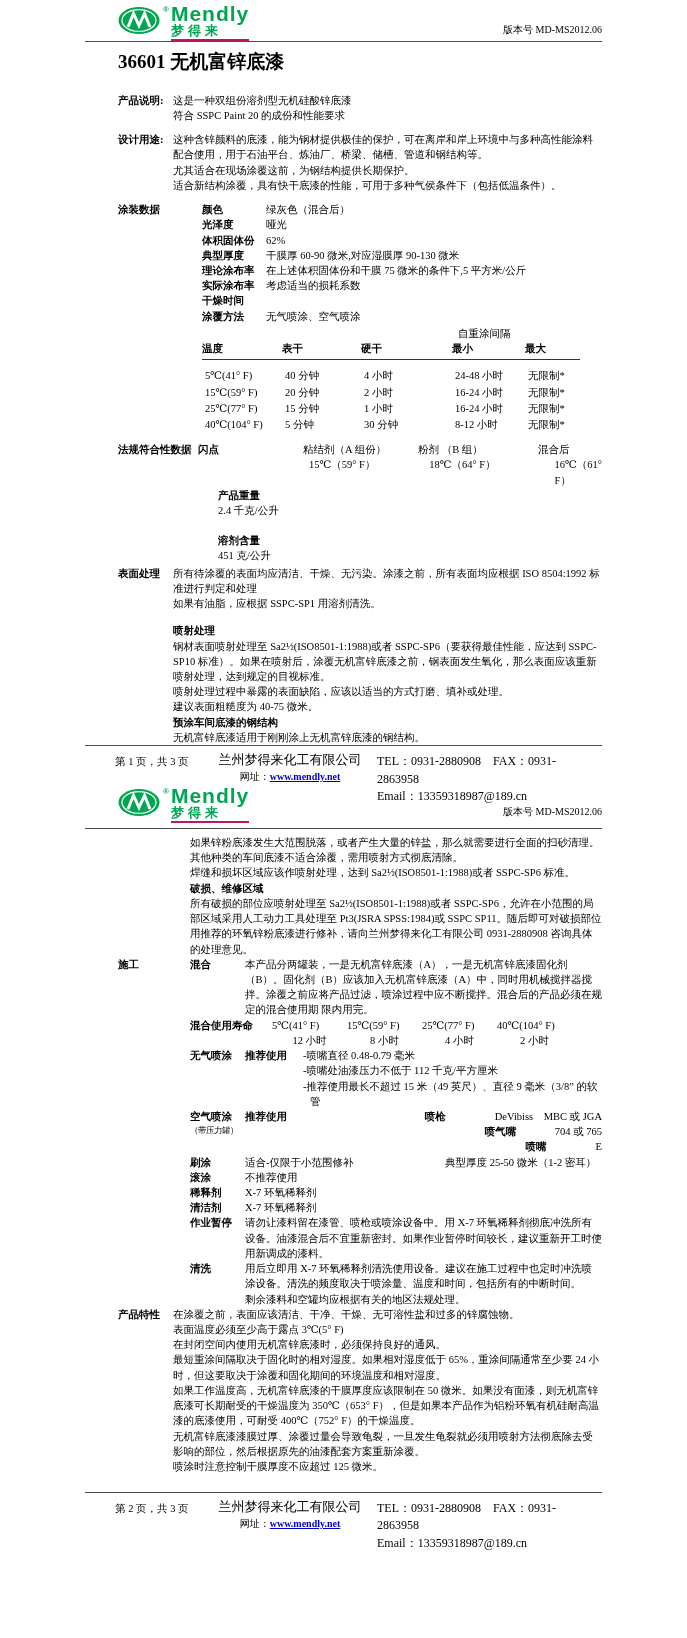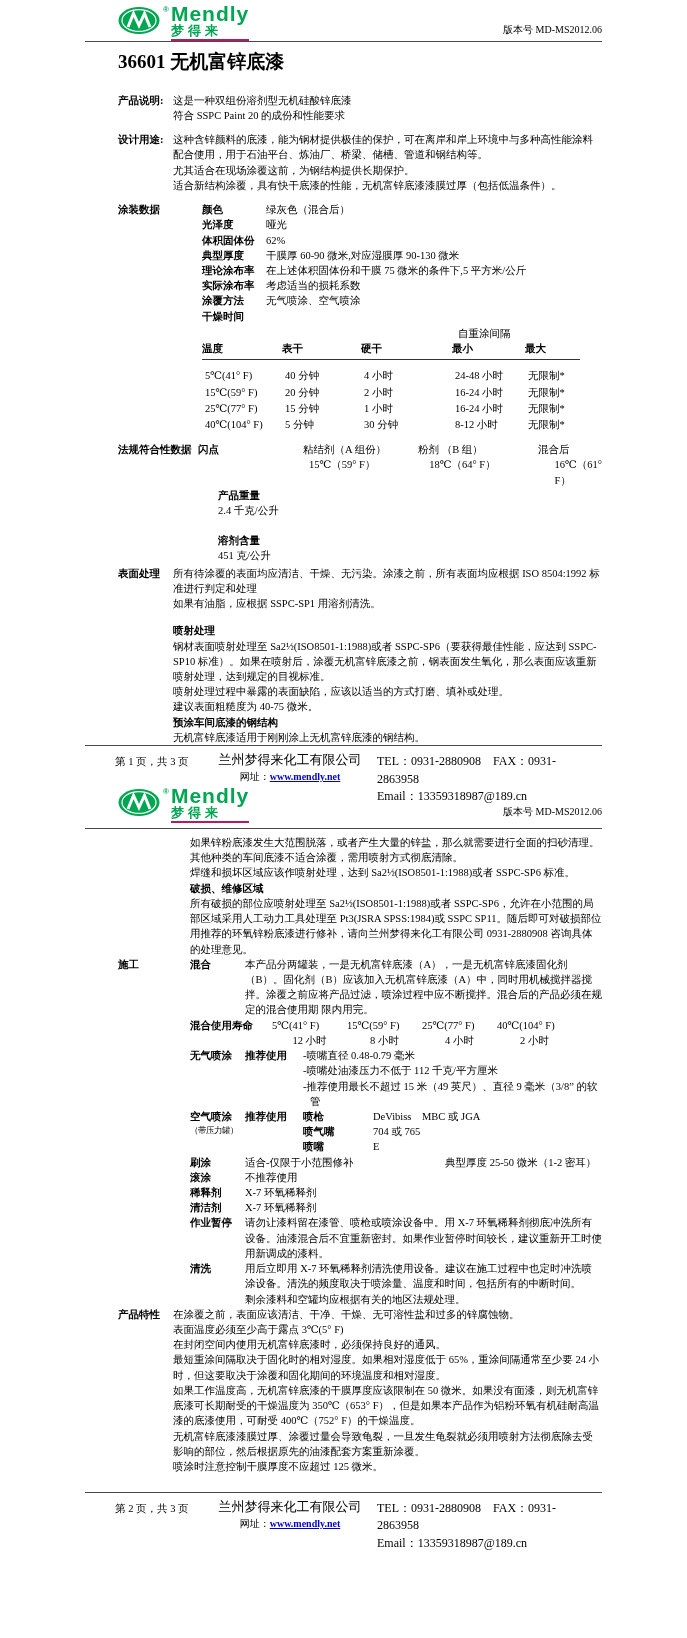--- a/index.html
+++ b/index.html
@@ -61,21 +61,21 @@
   .app{margin-left:17px;}
   .app-row{display:flex;}
   .app-row .sk{width:55px;flex-shrink:0;font-weight:bold;}
   .app-row .sk-wide{width:82px;flex-shrink:0;font-weight:bold;}
   .app-row .sv{flex:1;min-width:0;}
   .sk .sub-small{display:block;font-weight:normal;font-size:8.5px;letter-spacing:-0.5px;}
   .rec-row{display:flex;}
   .rec{width:58px;flex-shrink:0;font-weight:bold;}
   .items{flex:1;min-width:0;}
   .item{padding-left:7px;text-indent:-7px;}
-  .gun{display:flex;}
+  .gun{display:flex;justify-content:flex-end;}
   .gun .gk{width:70px;flex-shrink:0;font-weight:bold;}
   .plcells{display:flex;flex:1;}
   .plcells span{width:75px;}
   .plcells.times span{text-align:center;width:75px;}
   .brush{display:flex;flex:1;}
   .brush .bv1{width:200px;}
 
   
   .doc-footer{margin-top:auto;padding-bottom:12px;}
   .f-rule{border-top:1px solid #4a4a4a;margin-bottom:5px;}
@@ -119,21 +119,21 @@
         <p>这是一种双组份溶剂型无机硅酸锌底漆</p>
         <p>符合 SSPC Paint 20 的成份和性能要求</p>
       </div>
     </div>
 
     <div class="sec">
       <div class="sec-label">设计用途:</div>
       <div class="sec-body">
         <p>这种含锌颜料的底漆，能为钢材提供极佳的保护，可在离岸和岸上环境中与多种高性能涂料配合使用，用于石油平台、炼油厂、桥梁、储槽、管道和钢结构等。</p>
         <p>尤其适合在现场涂覆这前，为钢结构提供长期保护。</p>
-        <p>适合新结构涂覆，具有快干底漆的性能，无机富锌底漆漆膜过厚（包括低温条件）。</p>
+        <p>适合新结构涂覆，具有快干底漆的性能，可用于多种气侯条件下（包括低温条件）。</p>
       </div>
     </div>
 
     <div class="sec">
       <div class="sec-label">涂装数据</div>
       <div class="sec-body">
         <div class="coat">
           <div class="kv">
               <span class="k">颜色</span>
               <span class="v">绿灰色（混合后）</span>
@@ -152,25 +152,25 @@
             </div>
           <div class="kv">
               <span class="k">理论涂布率</span>
               <span class="v">在上述体积固体份和干膜 75 微米的条件下,5 平方米/公斤</span>
             </div>
           <div class="kv">
               <span class="k">实际涂布率</span>
               <span class="v">考虑适当的损耗系数</span>
             </div>
           <div class="kv">
+              <span class="k">干燥时间</span>
+            </div>
+          <div class="kv">
               <span class="k">涂覆方法</span>
               <span class="v">无气喷涂、空气喷涂</span>
-            </div>
-          <div class="kv">
-              <span class="k">干燥时间</span>
             </div>
         </div>
         <div class="dt">
           <div class="dt-span">自重涂间隔</div>
           <div class="dt-row dt-head">
             <span class="dt-c1">温度</span>
             <span class="dt-c2">表干</span>
             <span class="dt-c3">硬干</span>
             <span class="dt-c4">最小</span>
             <span class="dt-c5">最大</span>

